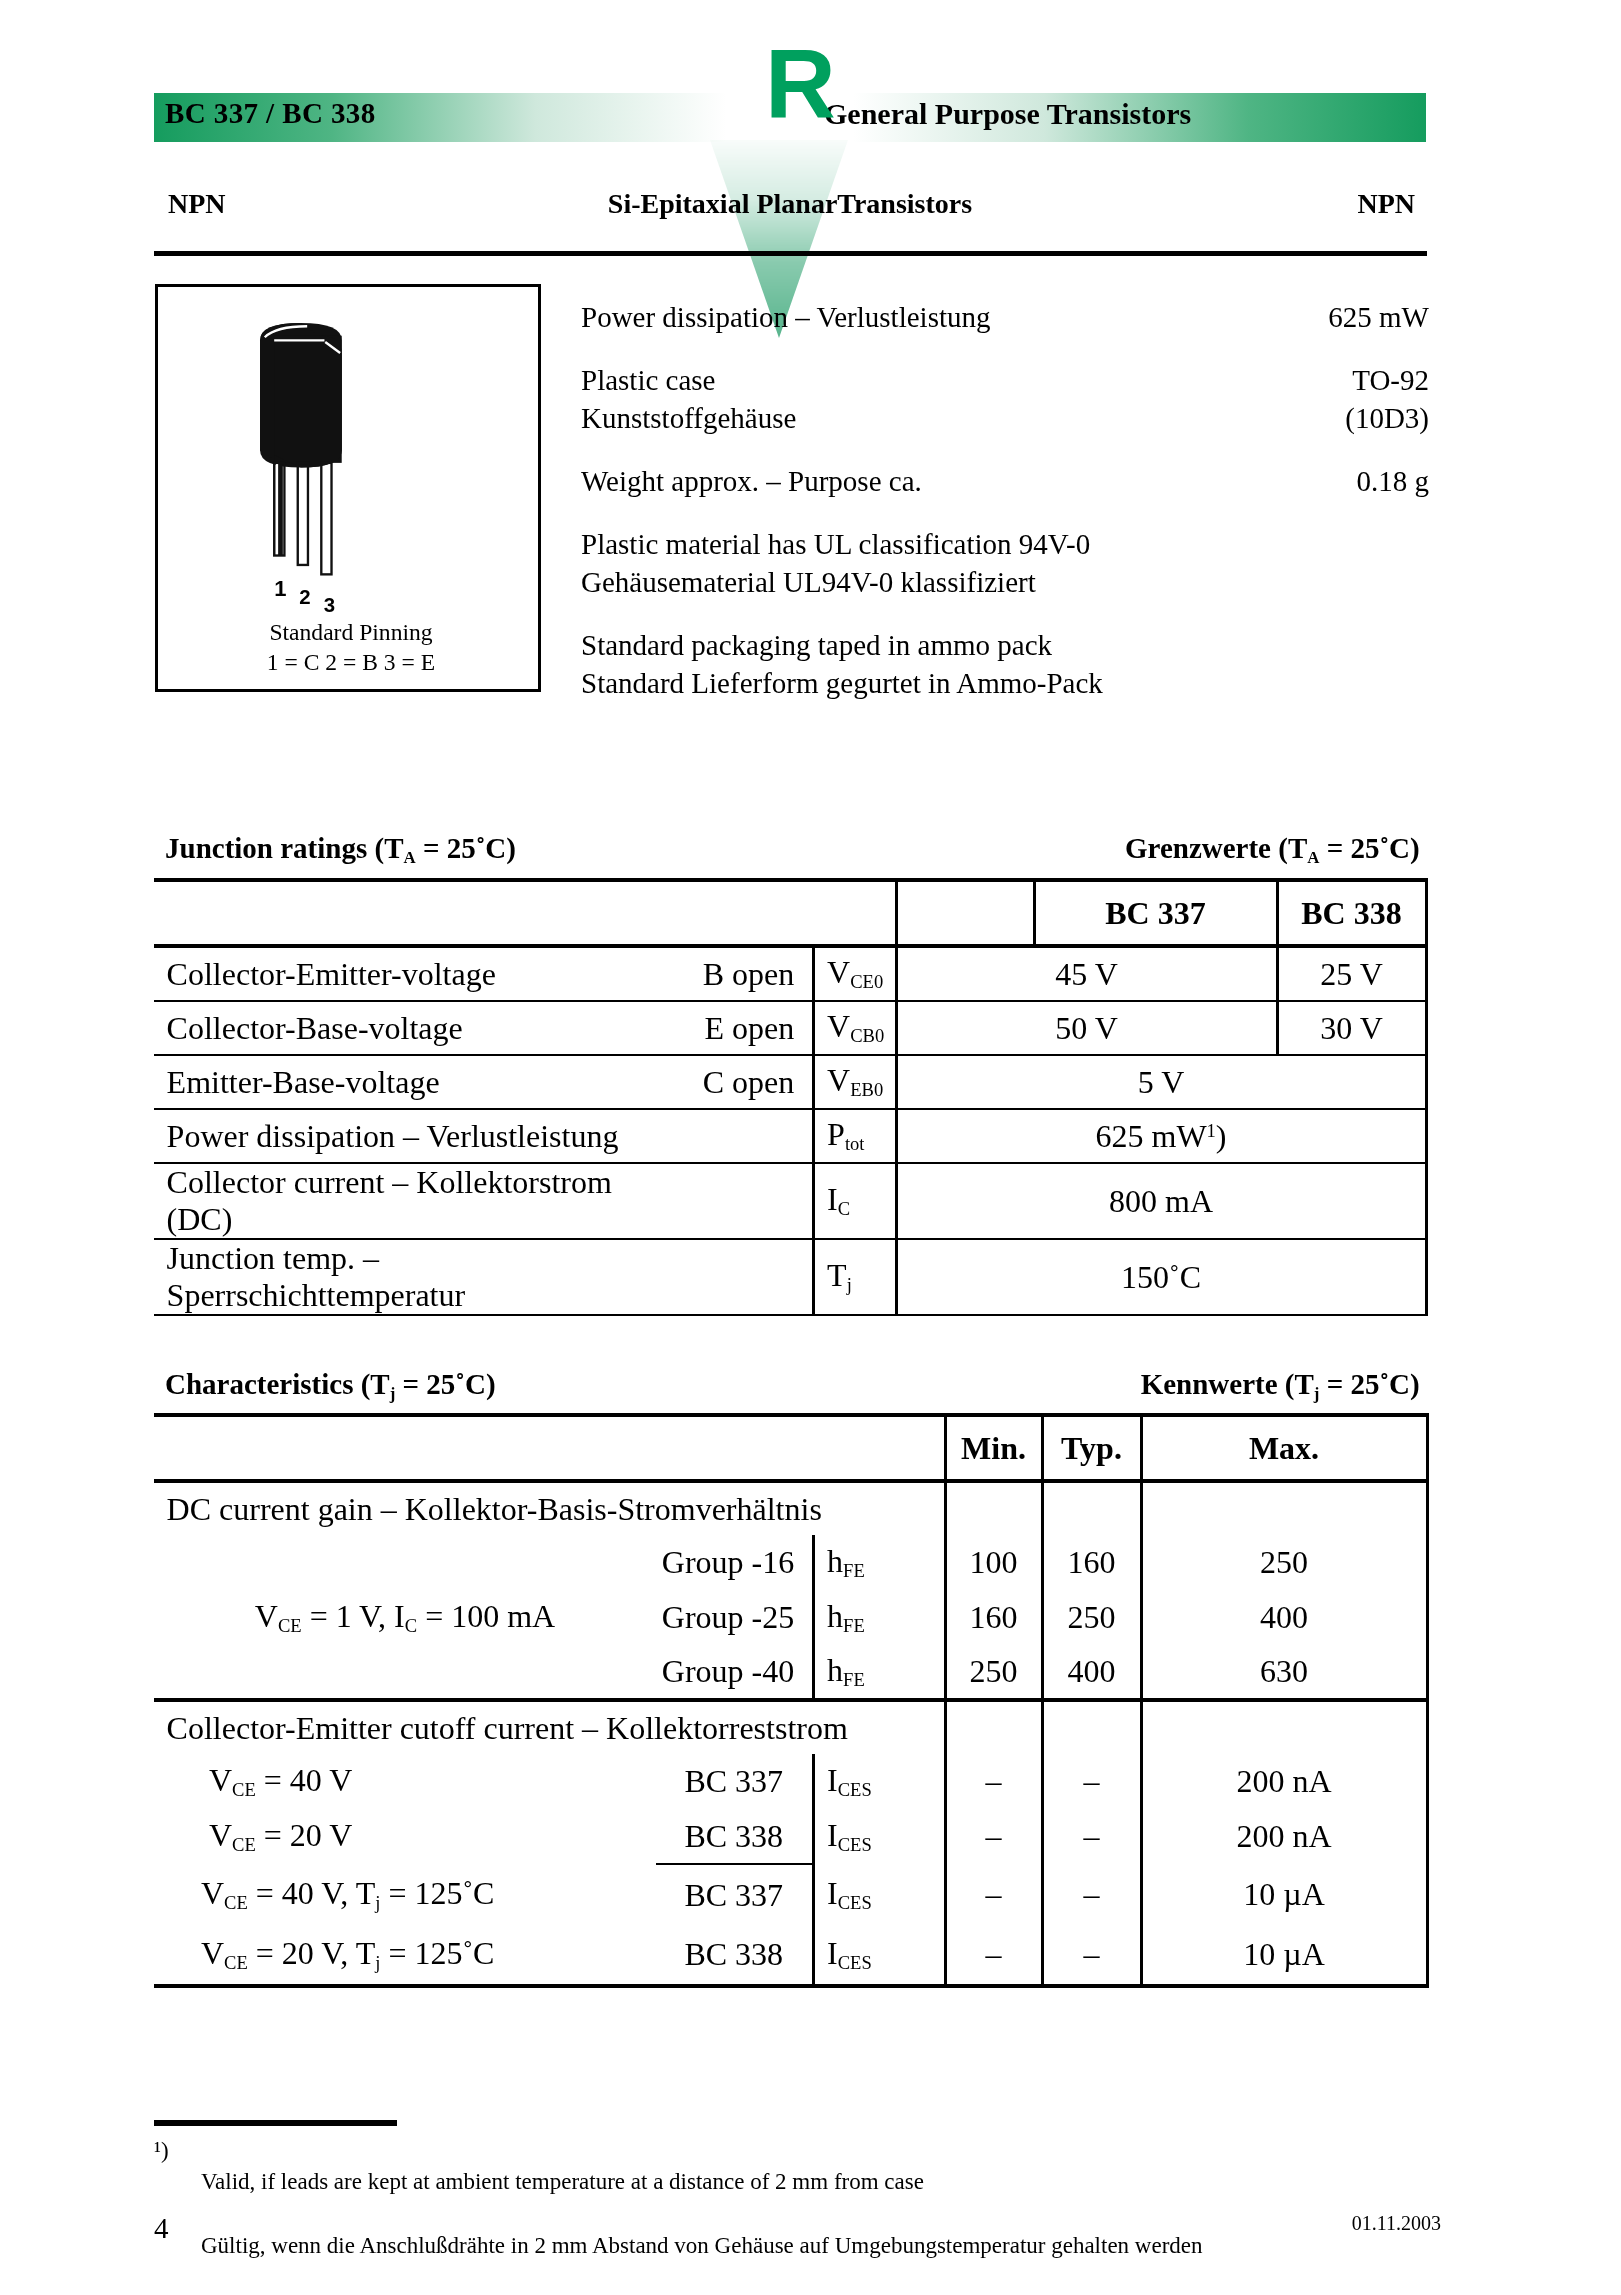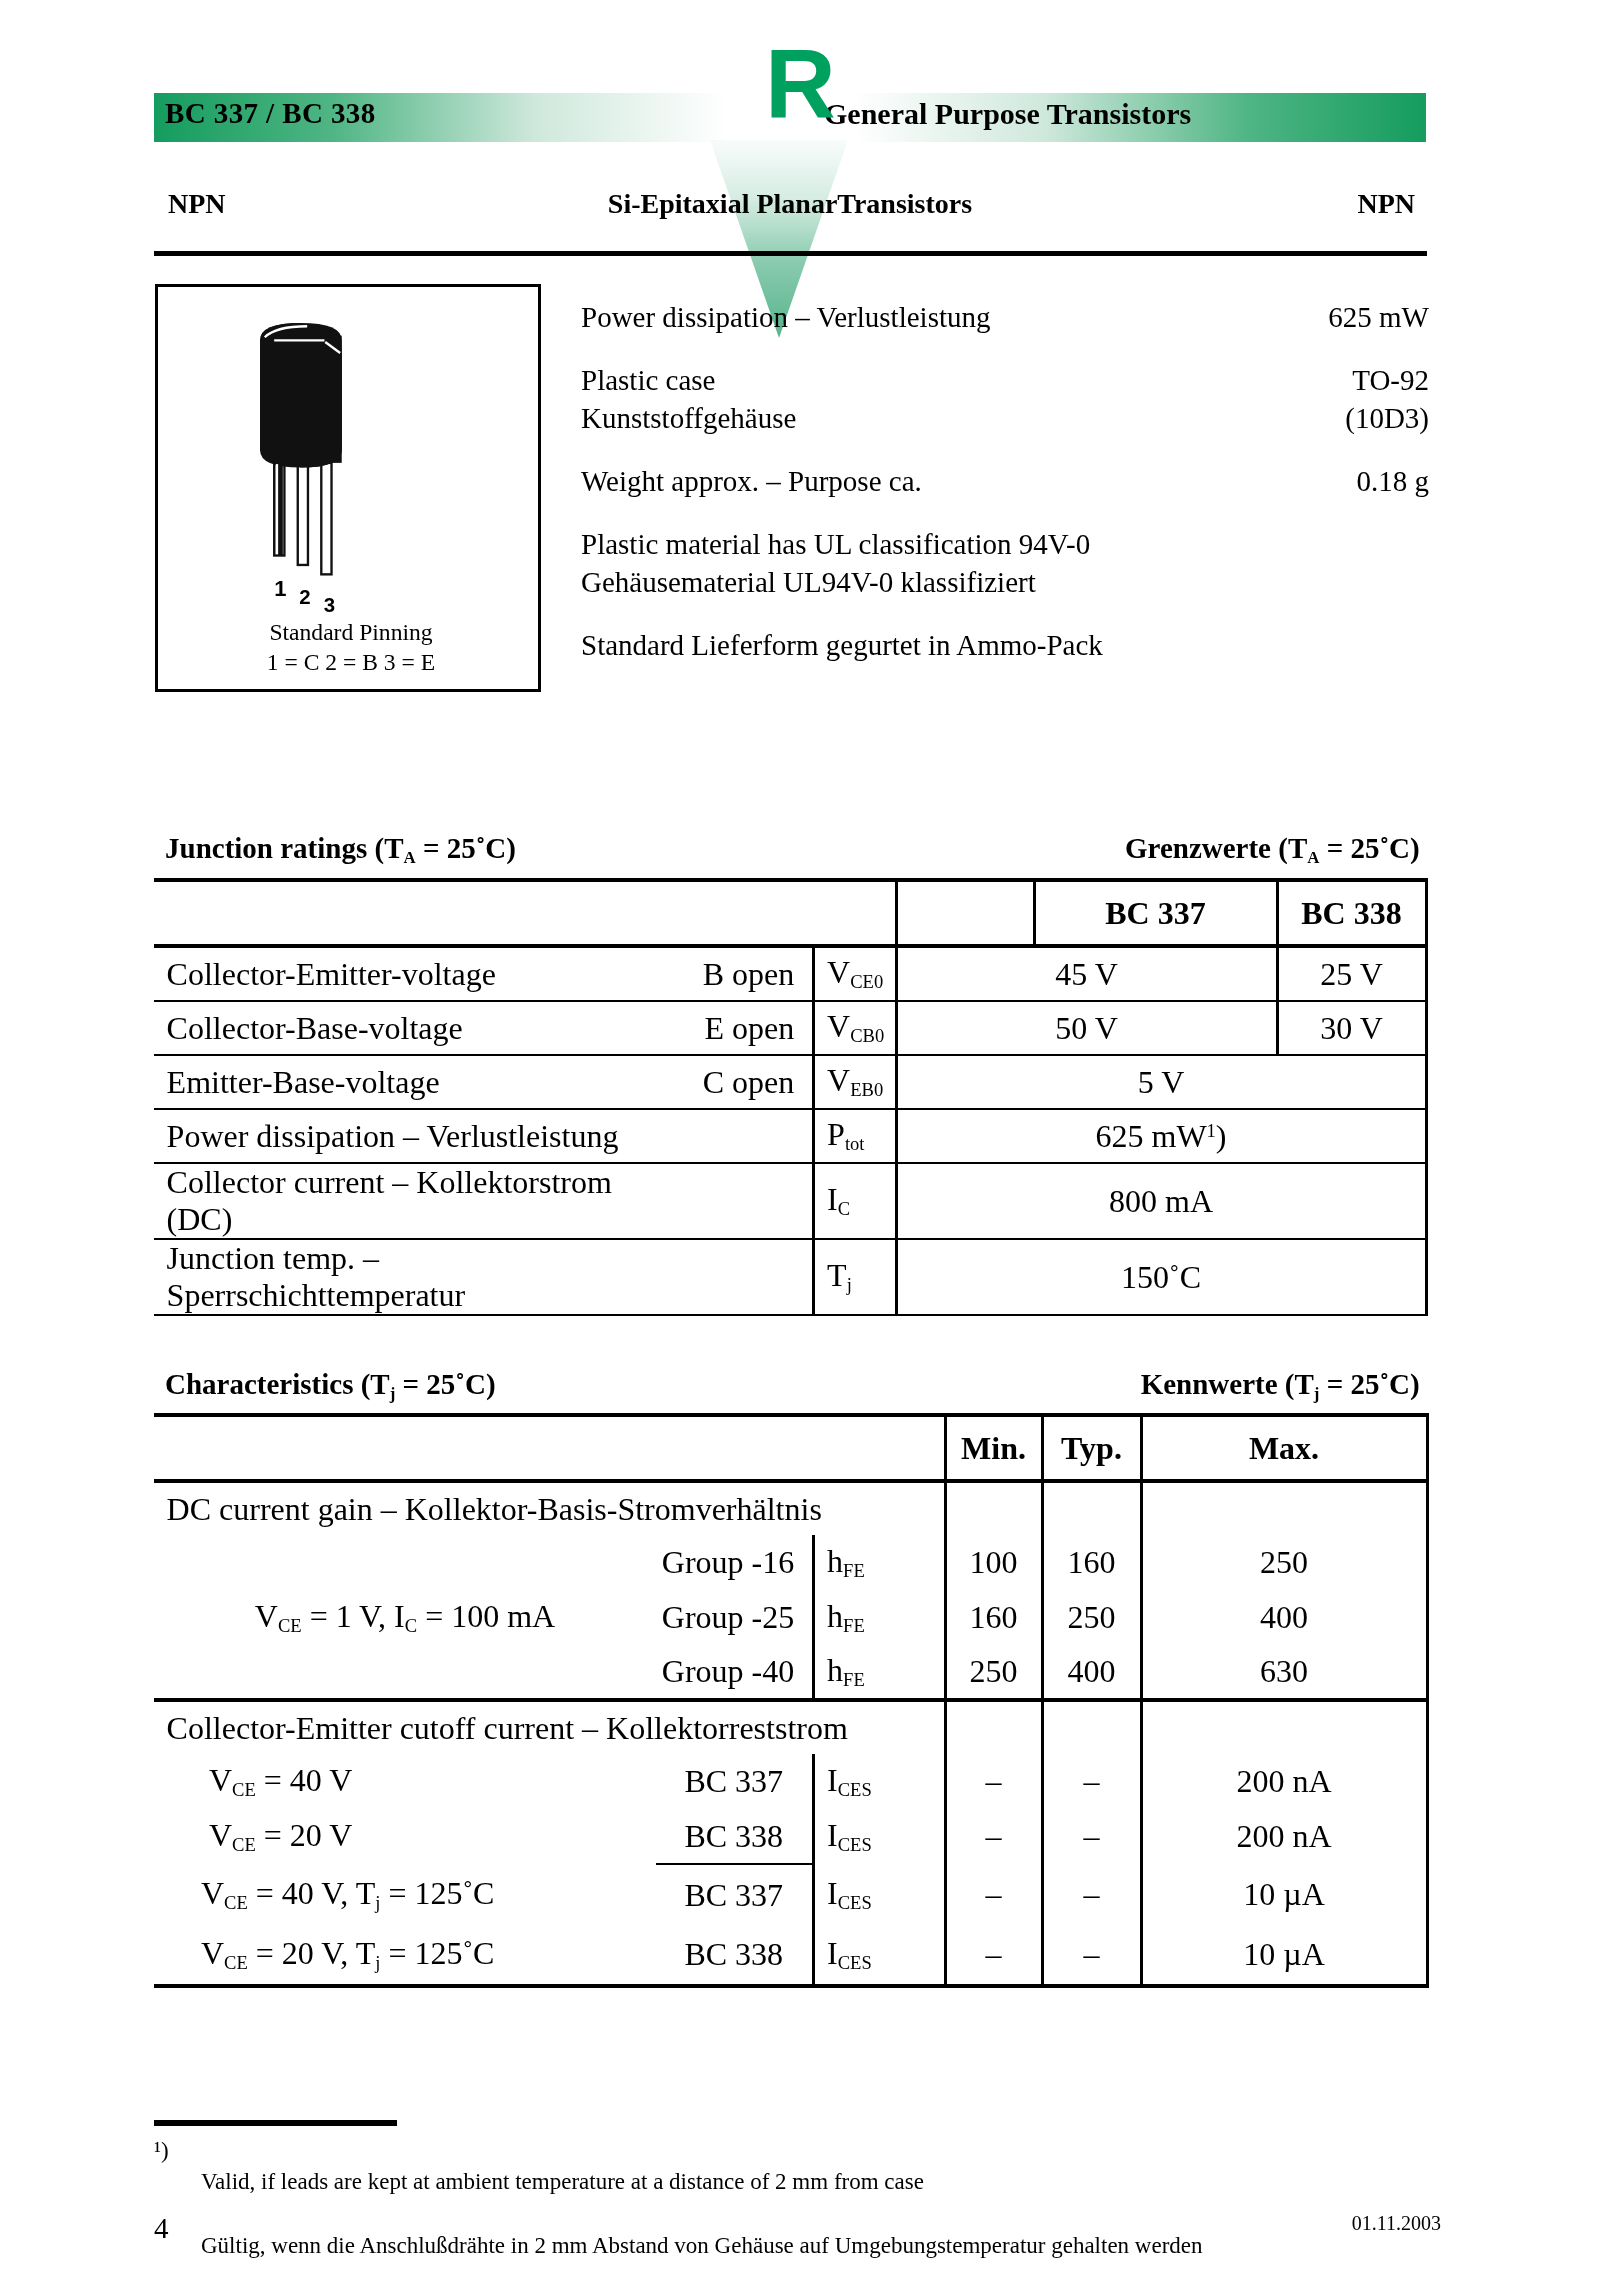--- a/index.html
+++ b/index.html
@@ -144,20 +144,23 @@
     </div>
     <div class="gap"></div>
     <div class="specrow">
       <span class="l">Plastic material has UL classification 94V-0</span>
     </div>
     <div class="specrow">
       <span class="l">Gehäusematerial UL94V-0 klassifiziert</span>
     </div>
     <div class="gap"></div>
     <div class="specrow">
+      <span class="l">Standard packaging taped in ammo pack</span>
+    </div>
+    <div class="specrow">
       <span class="l">Standard Lieferform gegurtet in Ammo-Pack</span>
     </div>
   </div>
 
   <div class="cap-row" style="top:832px;">
     <span class="cl"><span>Junction ratings (T</span><sub>A</sub><span> = 25˚C)</span></span>
     <span class="cr"><span>Grenzwerte (T</span><sub>A</sub><span> = 25˚C)</span></span>
   </div>
 
   <table class="tbl" style="top:878px;width:1273px;">

